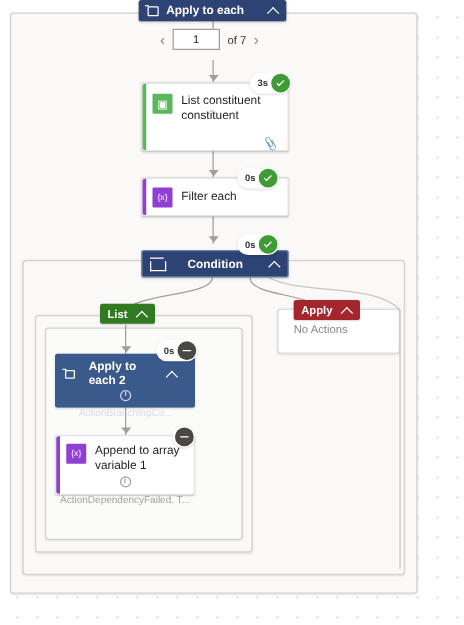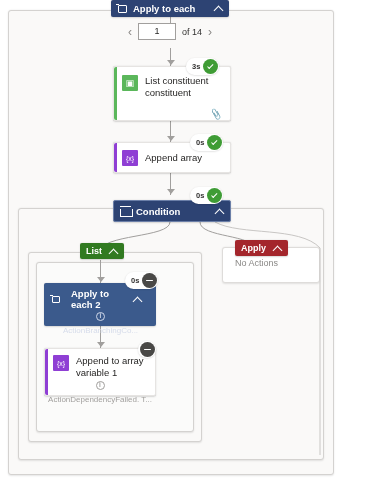--- a/index.html
+++ b/index.html
@@ -250,25 +250,25 @@
     <span class="app-icon" style="width:11px;height:11px;background:transparent;">
       <span class="glyph-loop"></span>
     </span>
     <span class="node-title-white" style="margin-left:5px;">Apply to each</span>
     <span class="chevron"></span>
   </div>
 
   <div id="pager" style="left:128px; top:23px;">
     <span class="pager-arrow">‹</span>
     <span class="pager-box">1</span>
-    <span class="pager-of">of 14</span>
+    <span class="pager-of">of 7</span>
     <span class="pager-arrow">›</span>
   </div>
 
-  <div class="status-pill" style="left:186px; top:58px;">
+  <div class="status-pill" style="left:200px; top:58px;">
     <span class="status-time">3s</span>
     <span class="status-dot dot-green">
         <span class="tick"></span>
       </span>
   </div>
   <div class="node node-white" id="node-list" style="left:113px; top:66px; width:118px; height:55px;">
     <div class="leftbar" style="background:#5bb75b;"></div>
     <div class="node-row" style="align-items:flex-start; padding-top:8px;">
       <span class="app-icon icon-green">▣</span>
       <span class="node-title">List constituent constituent</span>
@@ -282,35 +282,35 @@
   <div class="status-pill" style="left:190px; top:134px;">
     <span class="status-time">0s</span>
     <span class="status-dot dot-green">
         <span class="tick"></span>
       </span>
   </div>
   <div class="node node-white" id="node-filter" style="left:113px; top:142px; width:118px; height:31px;">
     <div class="leftbar" style="background:#8f3fd4;"></div>
     <div class="node-row">
       <span class="app-icon icon-purple" style="font-size:7px;">{x}</span>
-      <span class="node-title">Append array</span>
+      <span class="node-title">Filter each</span>
     </div>
   </div>
 
   <div class="status-pill" style="left:190px; top:187px;">
     <span class="status-time">0s</span>
     <span class="status-dot dot-green">
         <span class="tick"></span>
       </span>
   </div>
   <div class="node node-dark" id="node-condition" style="left:113px; top:200px; width:118px; height:22px; border:1px solid #6b7fa8;">
     <span class="app-icon" style="width:11px;height:11px;background:transparent;">
       <span class="glyph-cond"></span>
     </span>
-    <span class="node-title-white" style="margin-left:5px;">Condition</span>
+    <span class="node-title-white" style="margin-left:19px;">Condition</span>
     <span class="chevron"></span>
   </div>
 
   <div class="branch-label label-true" style="left:80px; top:243px;">
     <span>List</span>
     <span class="chevron" style="margin-left:2px; color:#fff;"></span>
   </div>
 
   <div class="branch-label label-false" style="left:235px; top:240px;">
     <span>Apply</span>

